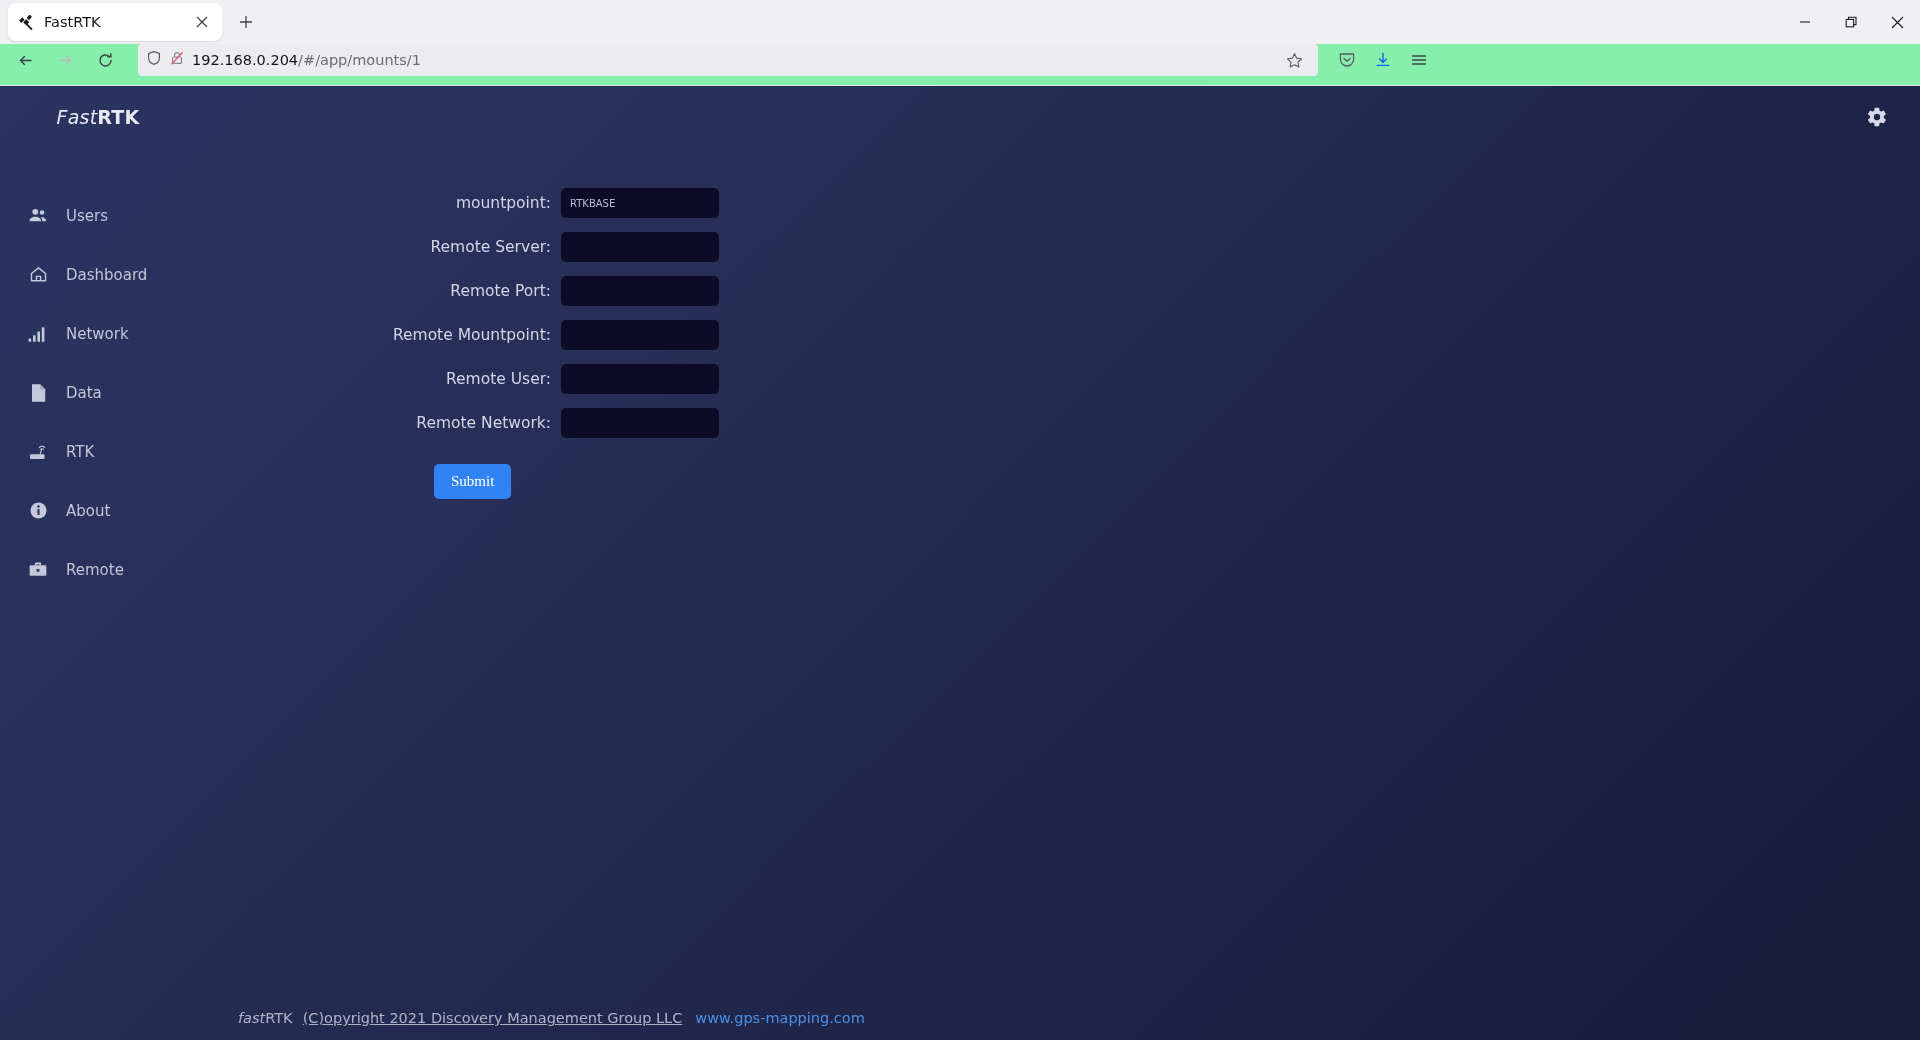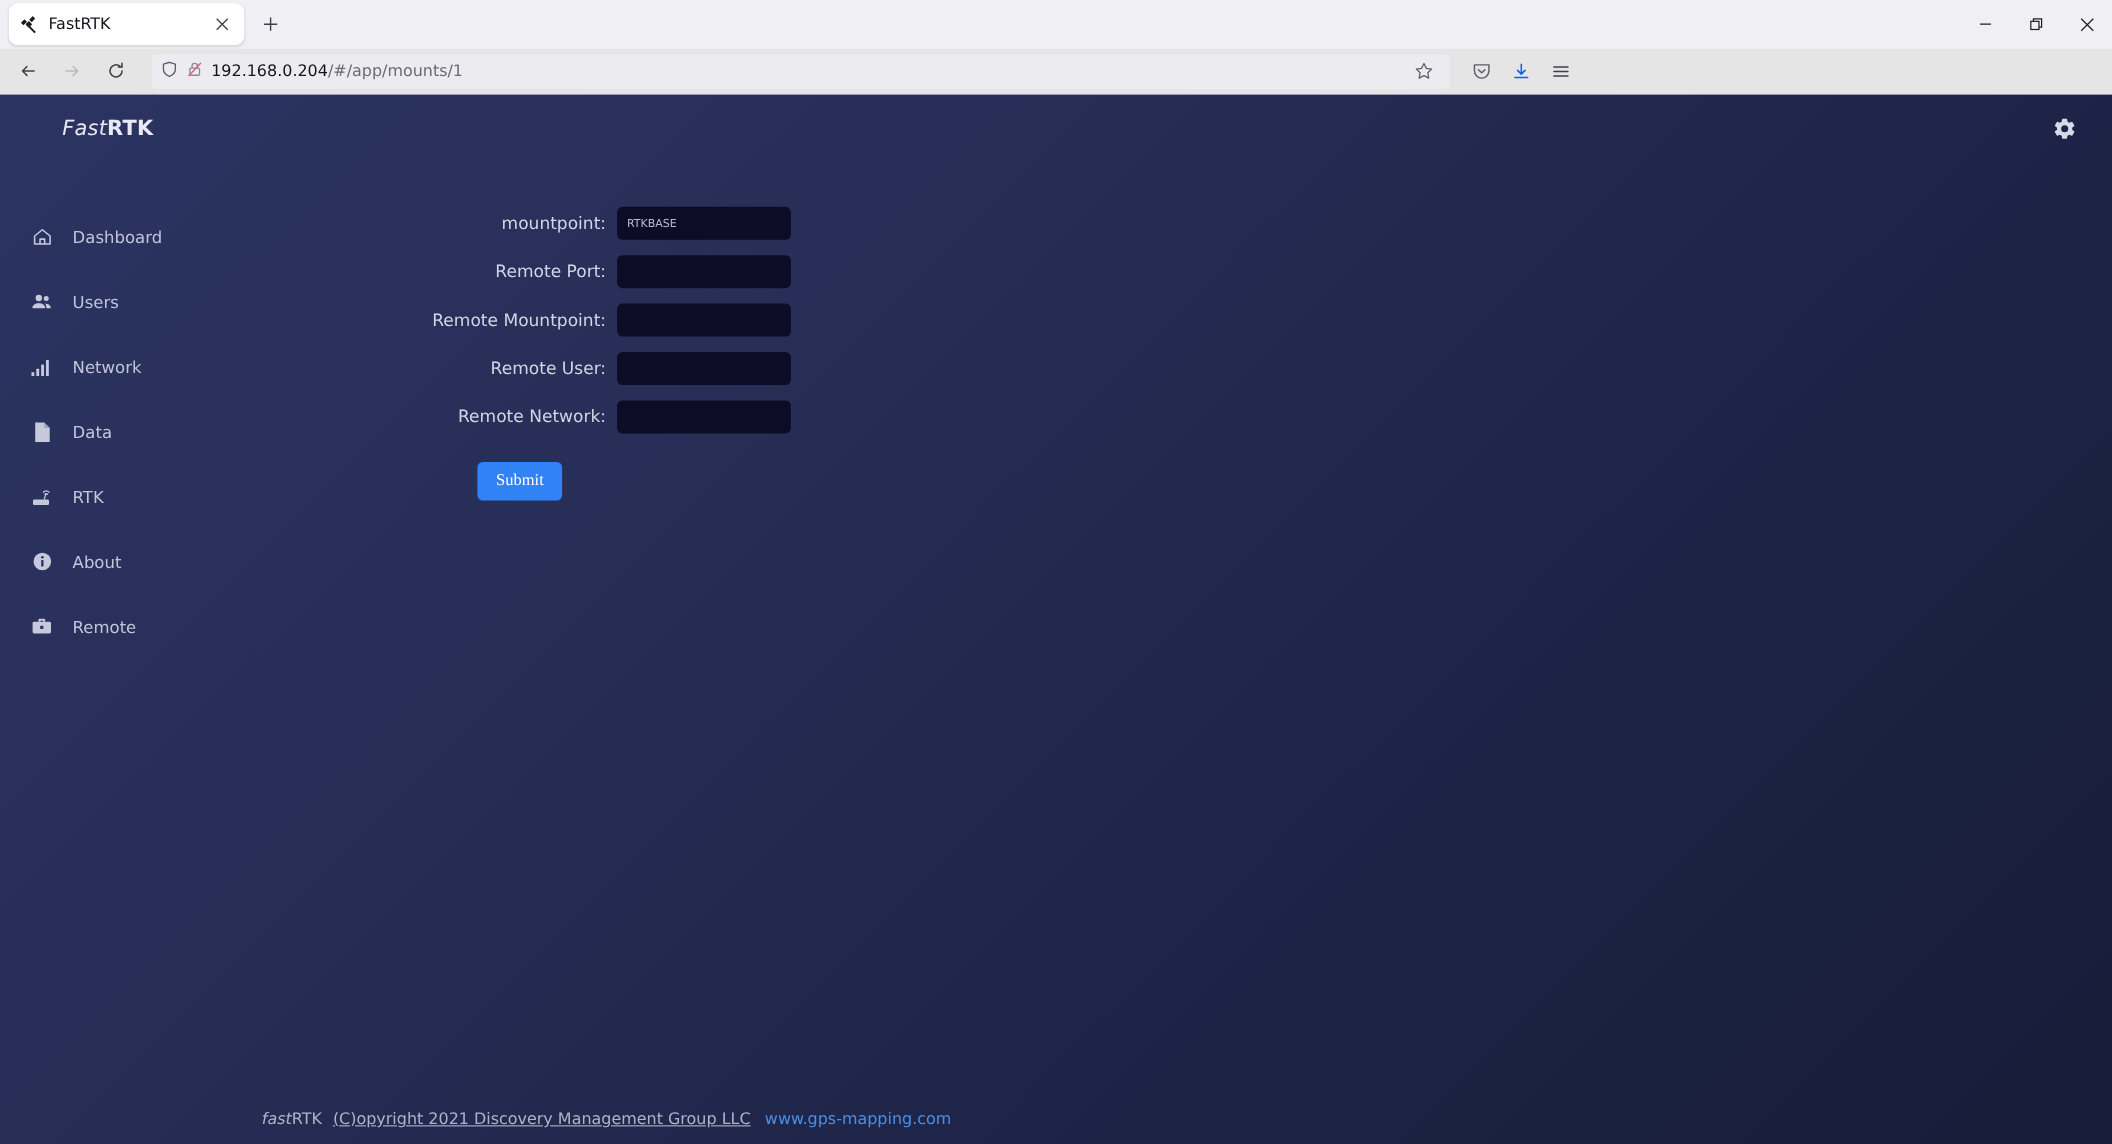--- a/index.html
+++ b/index.html
@@ -37,21 +37,21 @@
     display: flex; align-items: center; justify-content: center;
     color: #3f3f46; font-size: 19px; line-height: 1;
   }
   .winbtns { position: absolute; right: 0; top: 0; height: 44px; display: flex; }
   .winbtn {
     width: 46px; height: 44px; display: flex; align-items: center; justify-content: center;
     color: #1c1b1f;
   }
 
   .navbar {
-    height: 42px; flex: 0 0 42px; background: #e5e5e5; display: flex; align-items: center;
+    height: 42px; flex: 0 0 42px; background: #86efac; display: flex; align-items: flex-start;
     padding: 0 8px; gap: 6px; border-bottom: 1px solid #e4e4e7;
   }
   .navbtn {
     width: 34px; height: 32px; display: flex; align-items: center; justify-content: center;
     border-radius: 4px; color: #5b5b66;
   }
   .navbtn.disabled { color: #b9b9c0; }
   .urlbar {
     flex: 1; height: 32px; margin: 0 6px 0 10px; background: #ececf0; border-radius: 4px;
     display: flex; align-items: center; padding: 0 8px; gap: 7px; max-width: 1180px;
@@ -264,38 +264,38 @@
         </svg>
       </div>
     </div>
 
     <div class="body-row">
 
       <div class="sidebar">
 
         <div class="nav-item">
           <span class="nav-icon">
-            <svg width="19" height="19" viewBox="0 0 20 20" fill="none" stroke="#c6c9dc" stroke-width="1.5" stroke-linejoin="round">
-              <path d="M2.6 9 L10 3 L17.4 9 V16.6 H2.6 Z"></path>
-              <path d="M7.8 16.6 V12 H12.2 V16.6"></path>
-            </svg>
-          </span>
-          <span class="nav-label">Dashboard</span>
-        </div>
-
-        <div class="nav-item">
-          <span class="nav-icon">
             <svg width="21" height="19" viewBox="0 0 22 20" fill="#c6c9dc">
               <circle cx="8" cy="6" r="3.2"></circle>
               <circle cx="15.4" cy="6.6" r="2.5"></circle>
               <path d="M1.6 16.4c0-3.2 2.8-5 6.4-5s6.4 1.8 6.4 5z"></path>
               <path d="M14.4 11.6c3.2.15 5.6 1.8 5.6 4.8h-4.4c0-1.9-.5-3.5-1.2-4.8z"></path>
             </svg>
           </span>
           <span class="nav-label">Users</span>
+        </div>
+
+        <div class="nav-item">
+          <span class="nav-icon">
+            <svg width="19" height="19" viewBox="0 0 20 20" fill="none" stroke="#c6c9dc" stroke-width="1.5" stroke-linejoin="round">
+              <path d="M2.6 9 L10 3 L17.4 9 V16.6 H2.6 Z"></path>
+              <path d="M7.8 16.6 V12 H12.2 V16.6"></path>
+            </svg>
+          </span>
+          <span class="nav-label">Dashboard</span>
         </div>
 
         <div class="nav-item">
           <span class="nav-icon">
             <svg width="20" height="18" viewBox="0 0 20 18" fill="#c6c9dc">
               <rect x="0.6" y="13.4" width="2.6" height="3.4" rx="0.5"></rect>
               <rect x="5.0" y="10.2" width="2.6" height="6.6" rx="0.5"></rect>
               <rect x="9.4" y="6.4" width="2.6" height="10.4" rx="0.5"></rect>
               <rect x="13.8" y="2.2" width="2.6" height="14.6" rx="0.5"></rect>
             </svg>
@@ -353,20 +353,24 @@
       </div>
 
       <div class="content">
         <form class="form">
 
           <div class="form-row">
             <label class="form-label">mountpoint:</label>
             <input class="form-input w-mount" type="text" value="RTKBASE" style="">
           </div>
 
+          <div class="form-row">
+            <label class="form-label">Remote Server:</label>
+            <input class="form-input w-server" type="text" value="" style="">
+          </div>
 
           <div class="form-row">
             <label class="form-label">Remote Port:</label>
             <input class="form-input w-port" type="text" value="" style="">
           </div>
 
           <div class="form-row">
             <label class="form-label">Remote Mountpoint:</label>
             <input class="form-input w-rmount" type="text" value="" style="">
           </div>

